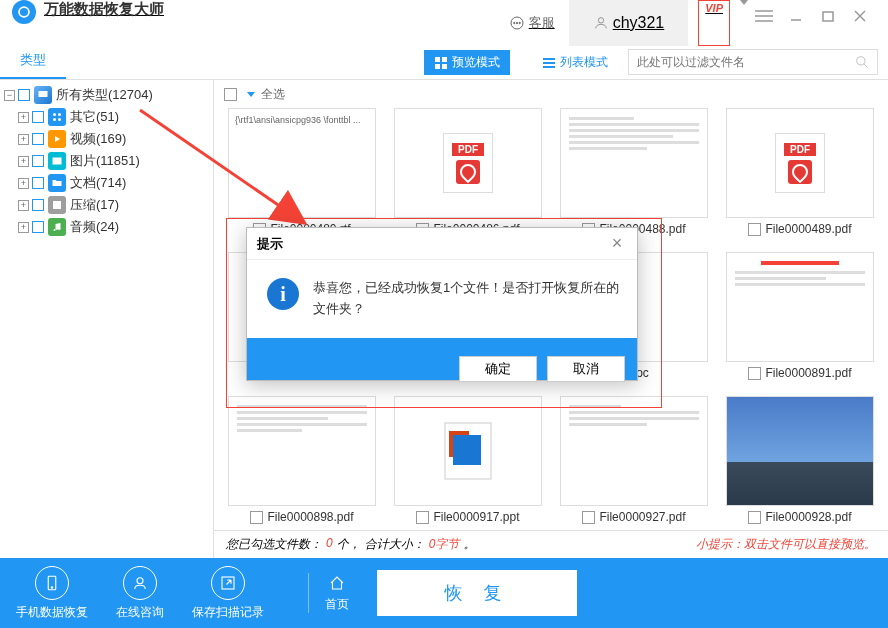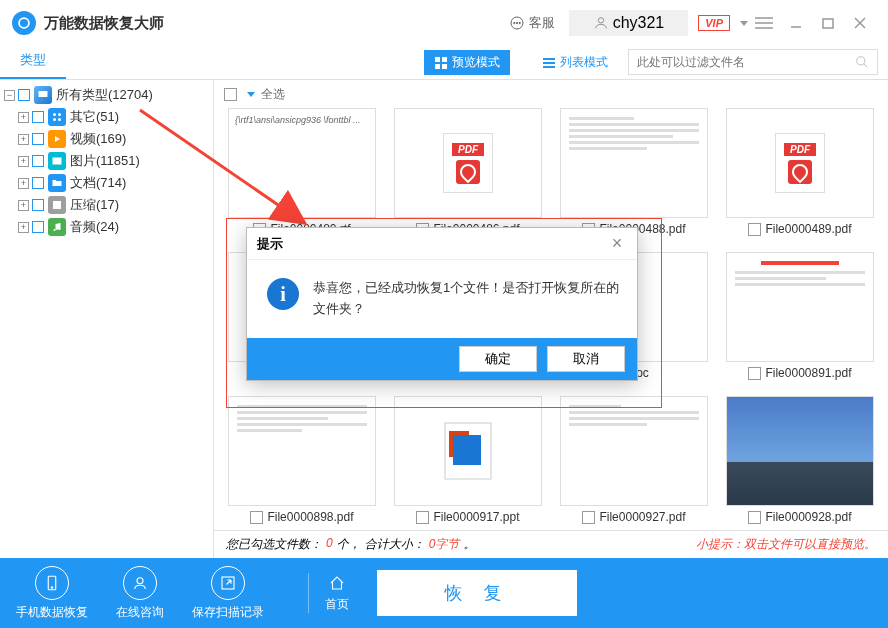--- a/index.html
+++ b/index.html
@@ -1,19 +1,19 @@
 <!DOCTYPE html>
 <html><head>
 <meta charset="utf-8">
 <style>
 * { margin: 0; padding: 0; box-sizing: border-box; font-family: "Microsoft YaHei", sans-serif; }
 body { width: 888px; height: 628px; background: #fff; overflow: hidden; position: relative; }
 
 
-.titlebar { height: 46px; display: flex; align-items: center; padding: 0 12px; background: #fff; }
+.titlebar { height: 46px; display: flex; padding: 0 12px; background: #fff; text-decoration: underline; }
 .logo { width: 24px; height: 24px; background: #2196f3; border-radius: 50%; display: flex; align-items: center; justify-content: center; margin-right: 8px; }
 .logo svg { width: 14px; height: 14px; fill: #fff; }
 .app-title { font-size: 15px; font-weight: bold; color: #333; flex: 0 0 auto; }
 .titlebar-spacer { flex: 1; }
 .titlebar-btn { display: flex; align-items: center; padding: 4px 8px; margin: 0 2px; color: #666; font-size: 13px; cursor: pointer; }
 .titlebar-btn svg { width: 16px; height: 16px; margin-right: 4px; stroke: #666; fill: none; stroke-width: 1.5; }
 .user-section { display: flex; align-items: center; background: #f0f0f0; padding: 4px 24px; margin: 0 4px; }
 .user-section svg { width: 16px; height: 16px; margin-right: 4px; stroke: #666; fill: none; }
 .vip-badge { border: 1px solid #f44336; color: #f44336; font-size: 11px; padding: 1px 6px; font-style: italic; font-weight: bold; margin: 0 6px; }
 .win-btn { width: 32px; height: 32px; display: flex; align-items: center; justify-content: center; cursor: pointer; color: #999; }
@@ -52,21 +52,21 @@
 .icon-audio { background: #4caf50; }
 .tree-icon svg { width: 12px; height: 12px; fill: #fff; }
 .tree-label { color: #333; }
 
 
 .content { flex: 1; display: flex; flex-direction: column; }
 .select-all-row { height: 28px; display: flex; align-items: center; padding-left: 10px; gap: 6px; font-size: 12px; color: #666; }
 .select-all-row .dropdown-arrow { border-top-color: #2196f3; }
 .file-grid { flex: 1; display: grid; grid-template-columns: repeat(4, 1fr); gap: 10px; padding: 0 10px; overflow: hidden; }
 .file-item { display: flex; flex-direction: column; align-items: center; }
-.file-thumb { width: 148px; height: 110px; border: 1px solid #ddd; display: flex; align-items: center; justify-content: center; background: #fff; position: relative; font-style: italic; }
+.file-thumb { width: 148px; height: 110px; border: 1px solid #ddd; display: flex; align-items: center; justify-content: center; background: #fff; position: relative; }
 .file-thumb.text-content { font-size: 9px; color: #666; padding: 6px; align-items: flex-start; justify-content: flex-start; flex-direction: column; overflow: hidden; }
 .pdf-icon { width: 50px; height: 60px; background: #fff; border: 1px solid #ddd; position: relative; display: flex; flex-direction: column; align-items: center; justify-content: center; }
 .pdf-badge { background: #e53935; color: #fff; font-size: 10px; padding: 1px 6px; font-weight: bold; margin-bottom: 4px; }
 .pdf-logo { width: 24px; height: 24px; background: #e53935; border-radius: 3px; display: flex; align-items: center; justify-content: center; }
 .pdf-logo::after { content: ""; width: 12px; height: 12px; border: 2px solid #fff; border-radius: 50% 50% 50% 0; transform: rotate(-45deg); }
 .doc-preview { width: 100%; height: 100%; padding: 8px; font-size: 7px; color: #999; line-height: 1.4; }
 .doc-preview .line { height: 3px; background: #ddd; margin-bottom: 3px; }
 .doc-preview .red-line { background: #f44336; width: 60%; height: 4px; margin: 0 auto 6px; }
 .sky-thumb { width: 100%; height: 100%; background: linear-gradient(180deg, #4a7bc8 0%, #6fa3e0 60%, #3a4a5a 60%, #2a3a4a 100%); position: relative; }
 .ppt-thumb { display: flex; align-items: center; justify-content: center; }
@@ -91,21 +91,21 @@
 
 
 .dialog-highlight { position: absolute; left: 226px; top: 218px; width: 436px; height: 190px; border: 1px solid #f44336; pointer-events: none; }
 .dialog { position: absolute; left: 246px; top: 227px; width: 392px; background: #fff; border: 1px solid #bbb; box-shadow: 0 4px 20px rgba(0,0,0,0.25); z-index: 100; }
 .dialog-header { height: 32px; display: flex; align-items: center; justify-content: space-between; padding: 0 10px; border-bottom: 1px solid #eee; }
 .dialog-title { font-size: 13px; font-weight: bold; }
 .dialog-close { width: 20px; height: 20px; display: flex; align-items: center; justify-content: center; cursor: pointer; font-size: 18px; color: #888; }
 .dialog-body { padding: 18px 16px 18px 20px; display: flex; gap: 14px; }
 .info-icon { width: 32px; height: 32px; background: #1976d2; border-radius: 50%; display: flex; align-items: center; justify-content: center; color: #fff; font-size: 20px; font-weight: bold; font-family: Georgia, serif; flex-shrink: 0; }
 .dialog-msg { font-size: 13px; color: #333; line-height: 1.6; }
-.dialog-footer { height: 42px; background: #2196f3; display: flex; align-items: center; justify-content: flex-end; padding: 0 12px; gap: 10px; }
+.dialog-footer { height: 42px; background: #2196f3; display: flex; align-items: flex-start; justify-content: flex-end; padding: 18px 12px; gap: 10px; }
 .dialog-btn { width: 78px; height: 26px; background: #fff; border: 1px solid #ccc; font-size: 13px; cursor: pointer; }
 
 
 .red-arrow { position: absolute; left: 130px; top: 100px; width: 200px; height: 140px; pointer-events: none; z-index: 50; }
 </style>
 </head>
 <body>
 
 <div class="titlebar">
   <div class="logo">

